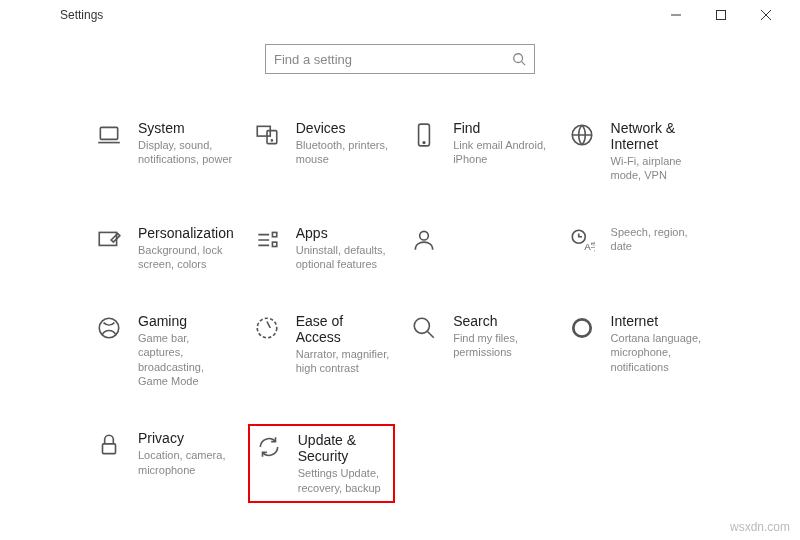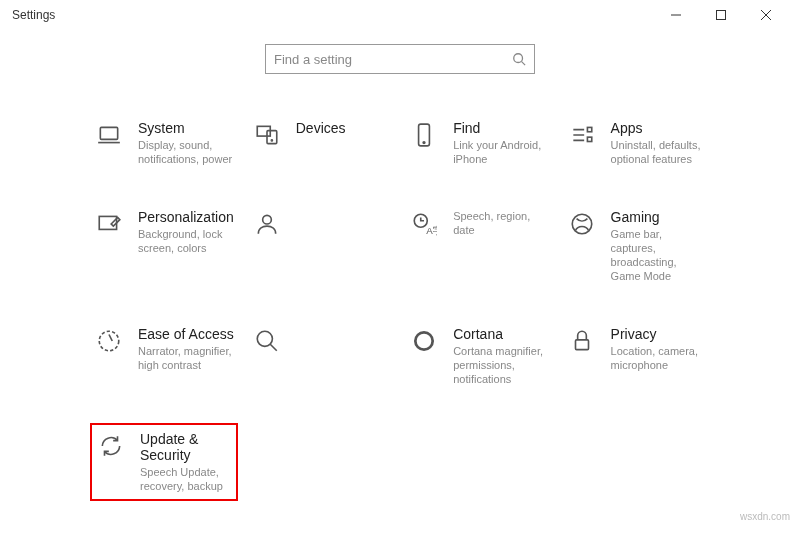--- a/index.html
+++ b/index.html
@@ -11,20 +11,21 @@
       overflow: hidden;
       position: relative;
     }
     .titlebar {
       height: 30px;
       display: flex;
       align-items: center;
       padding: 0 12px;
       font-size: 12px;
       color: #333;
+      margin-left: 48px;
     }
     .titlebar-title { flex: 0 0 auto; }
     .titlebar-spacer { flex: 1; }
     .win-ctrl {
       width: 45px;
       height: 30px;
       display: flex;
       align-items: center;
       justify-content: center;
       color: #333;
@@ -88,23 +89,23 @@
     .tile-desc {
       font-size: 11px;
       color: #888;
       line-height: 1.3;
     }
     .highlight {
       border: 2px solid #e00;
     }
     .attribution {
       position: absolute;
-      bottom: 18px;
+      bottom: 6px;
       right: 10px;
-      font-size: 10px;
+      font-size: 12px;
       color: #bbb;
     }
     svg { display: block; }
   </style>
 </head>
 <body>
 
 <div class="titlebar">
   <span class="titlebar-title">Settings</span>
   <span class="titlebar-spacer"></span>
@@ -154,67 +155,80 @@
     <div class="tile">
       <span class="tile-icon">
         <svg width="26" height="26" viewBox="0 0 24 24" fill="none" stroke="#555" stroke-width="1.5">
             <rect x="3" y="4" width="12" height="9"></rect>
             <rect x="12" y="8" width="9" height="12" rx="1"></rect>
             <circle cx="16.5" cy="17" r="0.5" fill="#555"></circle>
           </svg>
       </span>
       <div class="tile-text">
         <div class="tile-title">Devices</div>
+        <div class="tile-desc">Bluetooth, printers, mouse</div>
       </div>
     </div>
 
     <div class="tile">
       <span class="tile-icon">
         <svg width="26" height="26" viewBox="0 0 24 24" fill="none" stroke="#555" stroke-width="1.5">
             <rect x="7" y="2" width="10" height="20" rx="2"></rect>
             <circle cx="12" cy="19" r="0.8" fill="#555"></circle>
           </svg>
       </span>
       <div class="tile-text">
         <div class="tile-title">Find</div>
-        <div class="tile-desc">Link your Android, iPhone</div>
-      </div>
-    </div>
-
+        <div class="tile-desc">Link email Android, iPhone</div>
+      </div>
+    </div>
+
+    <div class="tile">
+      <span class="tile-icon">
+        <svg width="26" height="26" viewBox="0 0 24 24" fill="none" stroke="#555" stroke-width="1.5">
+            <circle cx="12" cy="12" r="9"></circle>
+            <path d="M3 12 H21 M12 3 C8 7 8 17 12 21 M12 3 C16 7 16 17 12 21"></path>
+          </svg>
+      </span>
+      <div class="tile-text">
+        <div class="tile-title">Network &amp; Internet</div>
+        <div class="tile-desc">Wi-Fi, airplane mode, VPN</div>
+      </div>
+    </div>
+
+    <div class="tile">
+      <span class="tile-icon">
+        <svg width="26" height="26" viewBox="0 0 24 24" fill="none" stroke="#555" stroke-width="1.5">
+            <rect x="3" y="5" width="16" height="12"></rect>
+            <path d="M14 12 L20 6 L22 8 L16 14 Z"></path>
+          </svg>
+      </span>
+      <div class="tile-text">
+        <div class="tile-title">Personalization</div>
+        <div class="tile-desc">Background, lock screen, colors</div>
+      </div>
+    </div>
 
     <div class="tile">
       <span class="tile-icon">
         <svg width="26" height="26" viewBox="0 0 24 24" fill="none" stroke="#555" stroke-width="1.5">
             <path d="M4 7 H14 M4 12 H14 M4 17 H14"></path>
             <rect x="17" y="5" width="4" height="4"></rect>
             <rect x="17" y="14" width="4" height="4"></rect>
           </svg>
       </span>
       <div class="tile-text">
         <div class="tile-title">Apps</div>
         <div class="tile-desc">Uninstall, defaults, optional features</div>
       </div>
     </div>
 
     <div class="tile">
       <span class="tile-icon">
         <svg width="26" height="26" viewBox="0 0 24 24" fill="none" stroke="#555" stroke-width="1.5">
-            <rect x="3" y="5" width="16" height="12"></rect>
-            <path d="M14 12 L20 6 L22 8 L16 14 Z"></path>
-          </svg>
-      </span>
-      <div class="tile-text">
-        <div class="tile-title">Personalization</div>
-        <div class="tile-desc">Background, lock screen, colors</div>
-      </div>
-    </div>
-
-    <div class="tile">
-      <span class="tile-icon">
-        <svg width="26" height="26" viewBox="0 0 24 24" fill="none" stroke="#555" stroke-width="1.5">
             <circle cx="12" cy="8" r="4"></circle>
             <path d="M4 21 C4 16 8 14 12 14 C16 14 20 16 20 21"></path>
           </svg>
       </span>
     </div>
 
     <div class="tile">
       <span class="tile-icon">
         <svg width="26" height="26" viewBox="0 0 24 24" fill="none" stroke="#555" stroke-width="1.5">
             <circle cx="9" cy="9" r="6"></circle>
@@ -253,31 +267,35 @@
       </div>
     </div>
 
     <div class="tile">
       <span class="tile-icon">
         <svg width="26" height="26" viewBox="0 0 24 24" fill="none" stroke="#555" stroke-width="1.5">
             <circle cx="10" cy="10" r="7"></circle>
             <path d="M15 15 L21 21"></path>
           </svg>
       </span>
+      <div class="tile-text">
+        <div class="tile-title">Search</div>
+        <div class="tile-desc">Find my files, permissions</div>
+      </div>
     </div>
 
     <div class="tile">
       <span class="tile-icon">
         <svg width="26" height="26" viewBox="0 0 24 24" fill="none" stroke="#555" stroke-width="2.5">
             <circle cx="12" cy="12" r="8"></circle>
           </svg>
       </span>
       <div class="tile-text">
-        <div class="tile-title">Cortana</div>
-        <div class="tile-desc">Cortana magnifier, permissions, notifications</div>
+        <div class="tile-title">Internet</div>
+        <div class="tile-desc">Cortana language, microphone, notifications</div>
       </div>
     </div>
 
     <div class="tile">
       <span class="tile-icon">
         <svg width="26" height="26" viewBox="0 0 24 24" fill="none" stroke="#555" stroke-width="1.5">
             <rect x="6" y="11" width="12" height="9" rx="1"></rect>
             <path d="M8 11 V7 A4 4 0 0 1 16 7 V11"></path>
           </svg>
       </span>
@@ -289,20 +307,20 @@
 
     <div class="tile highlight">
       <span class="tile-icon">
         <svg width="26" height="26" viewBox="0 0 24 24" fill="none" stroke="#555" stroke-width="1.5">
             <path d="M4 12 A8 8 0 0 1 18 7 M20 12 A8 8 0 0 1 6 17"></path>
             <path d="M18 3 V7 H14 M6 21 V17 H10"></path>
           </svg>
       </span>
       <div class="tile-text">
         <div class="tile-title">Update &amp; Security</div>
-        <div class="tile-desc">Speech Update, recovery, backup</div>
+        <div class="tile-desc">Settings Update, recovery, backup</div>
       </div>
     </div>
 
   </div>
 </div>
 
 <div class="attribution">wsxdn.com</div>
 
 </body></html>

